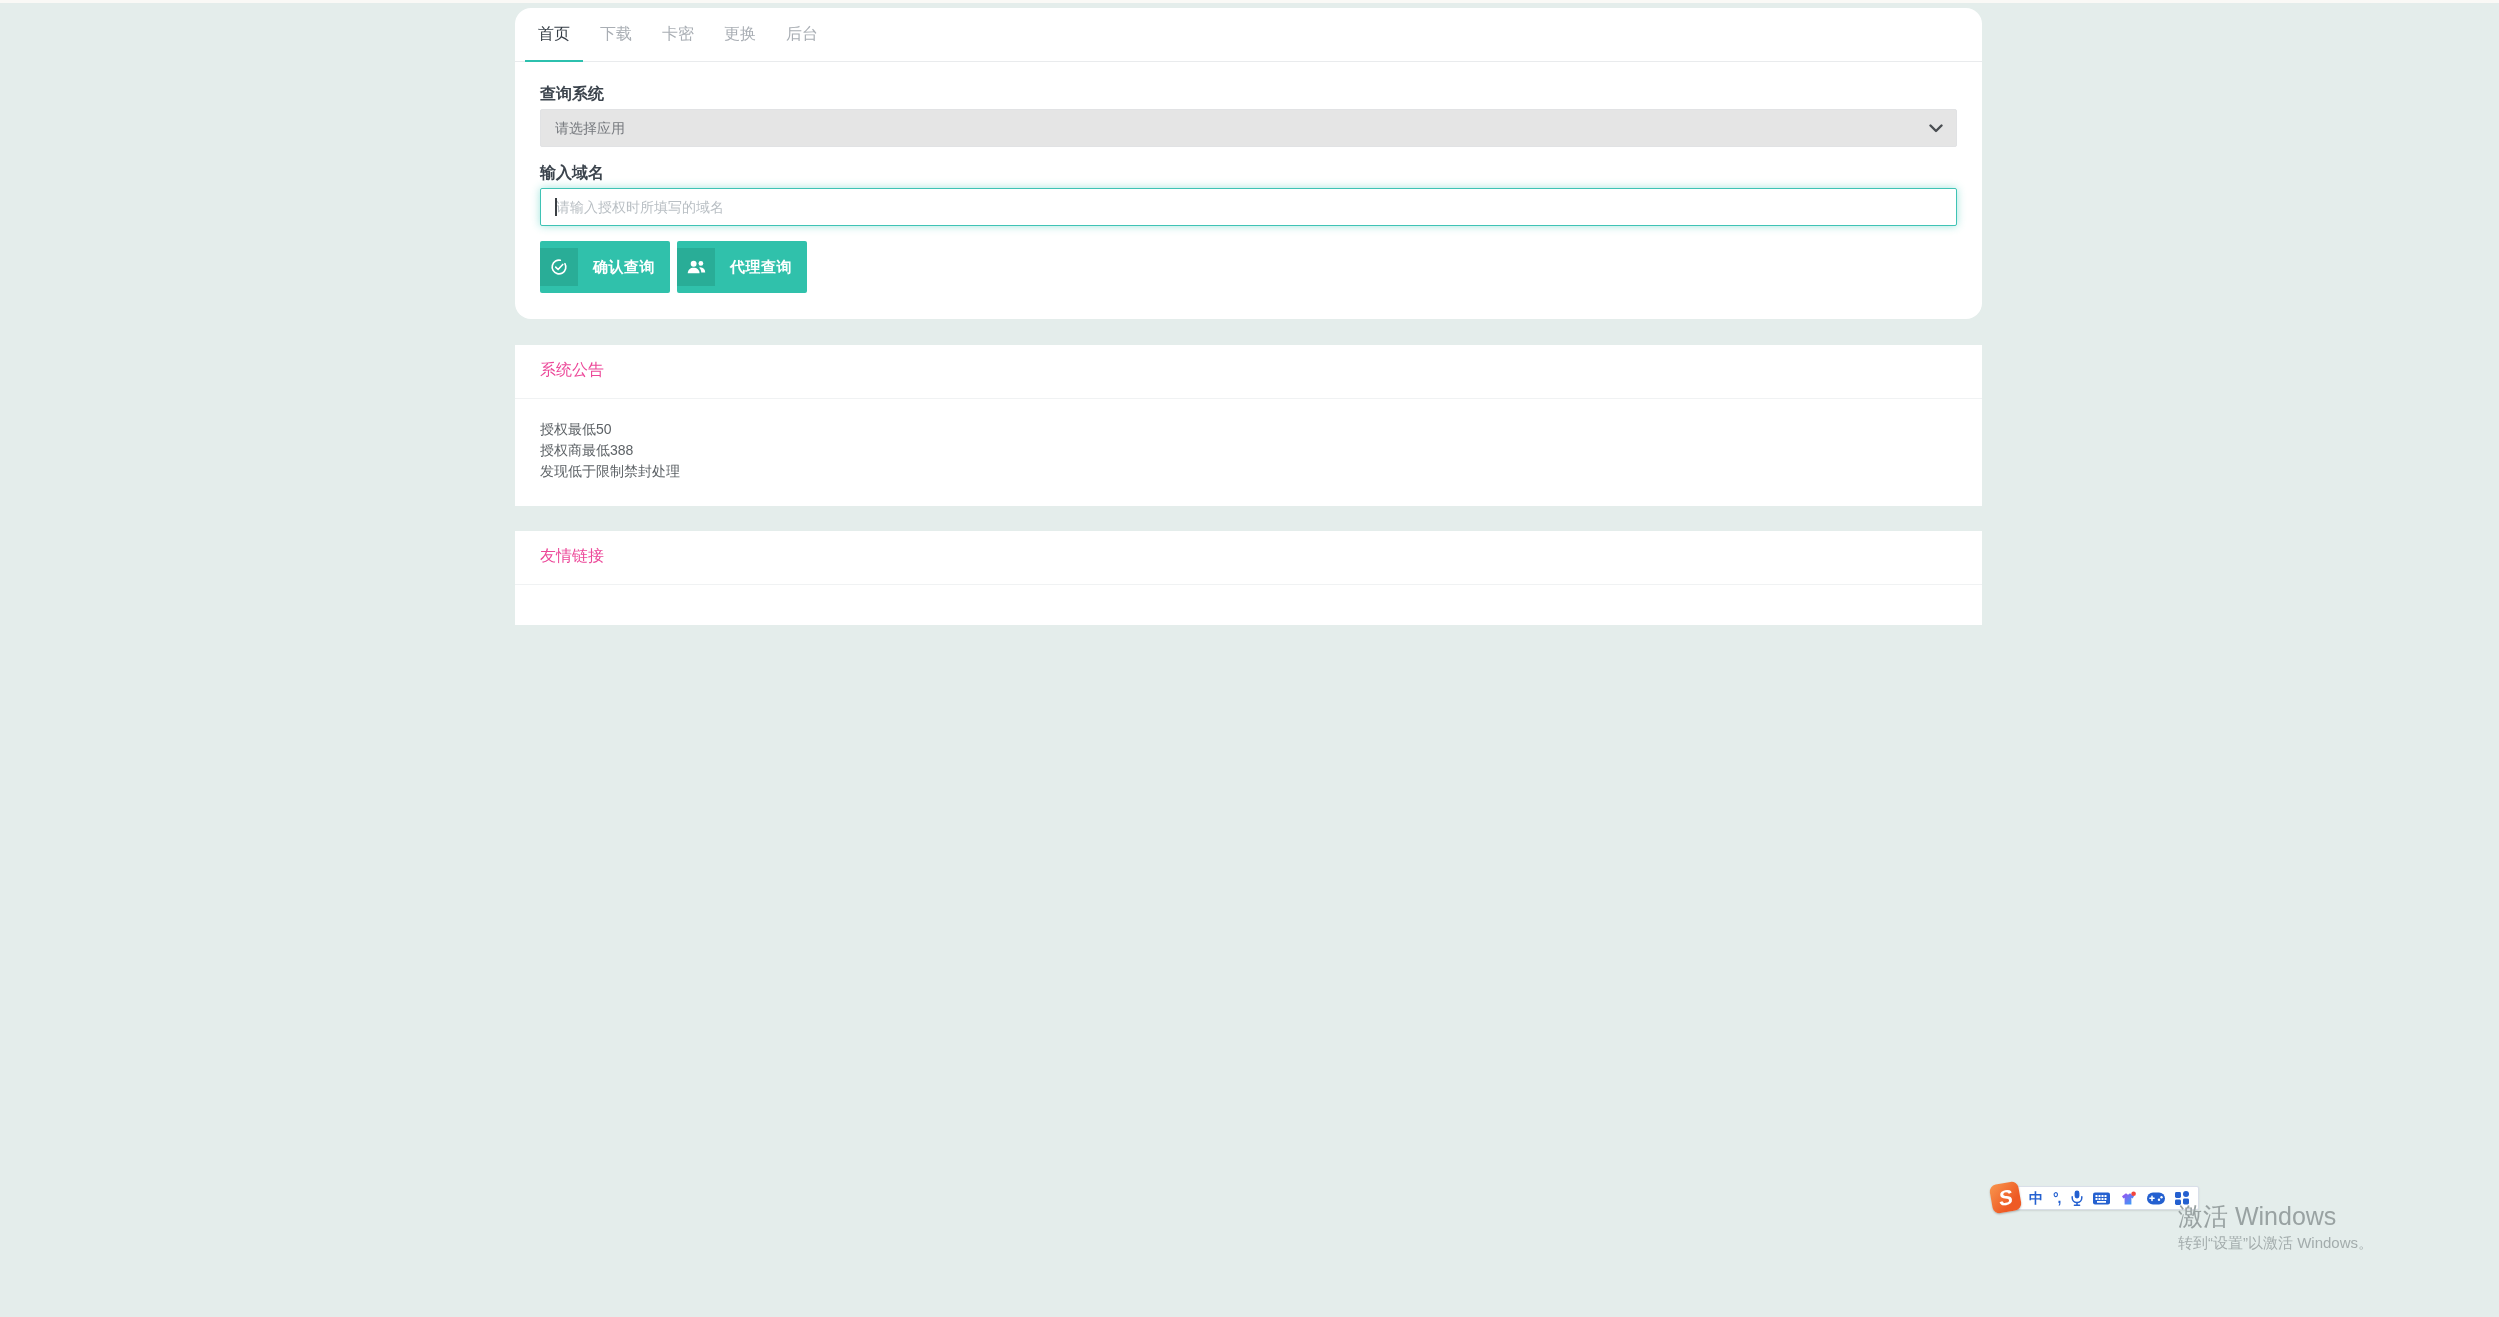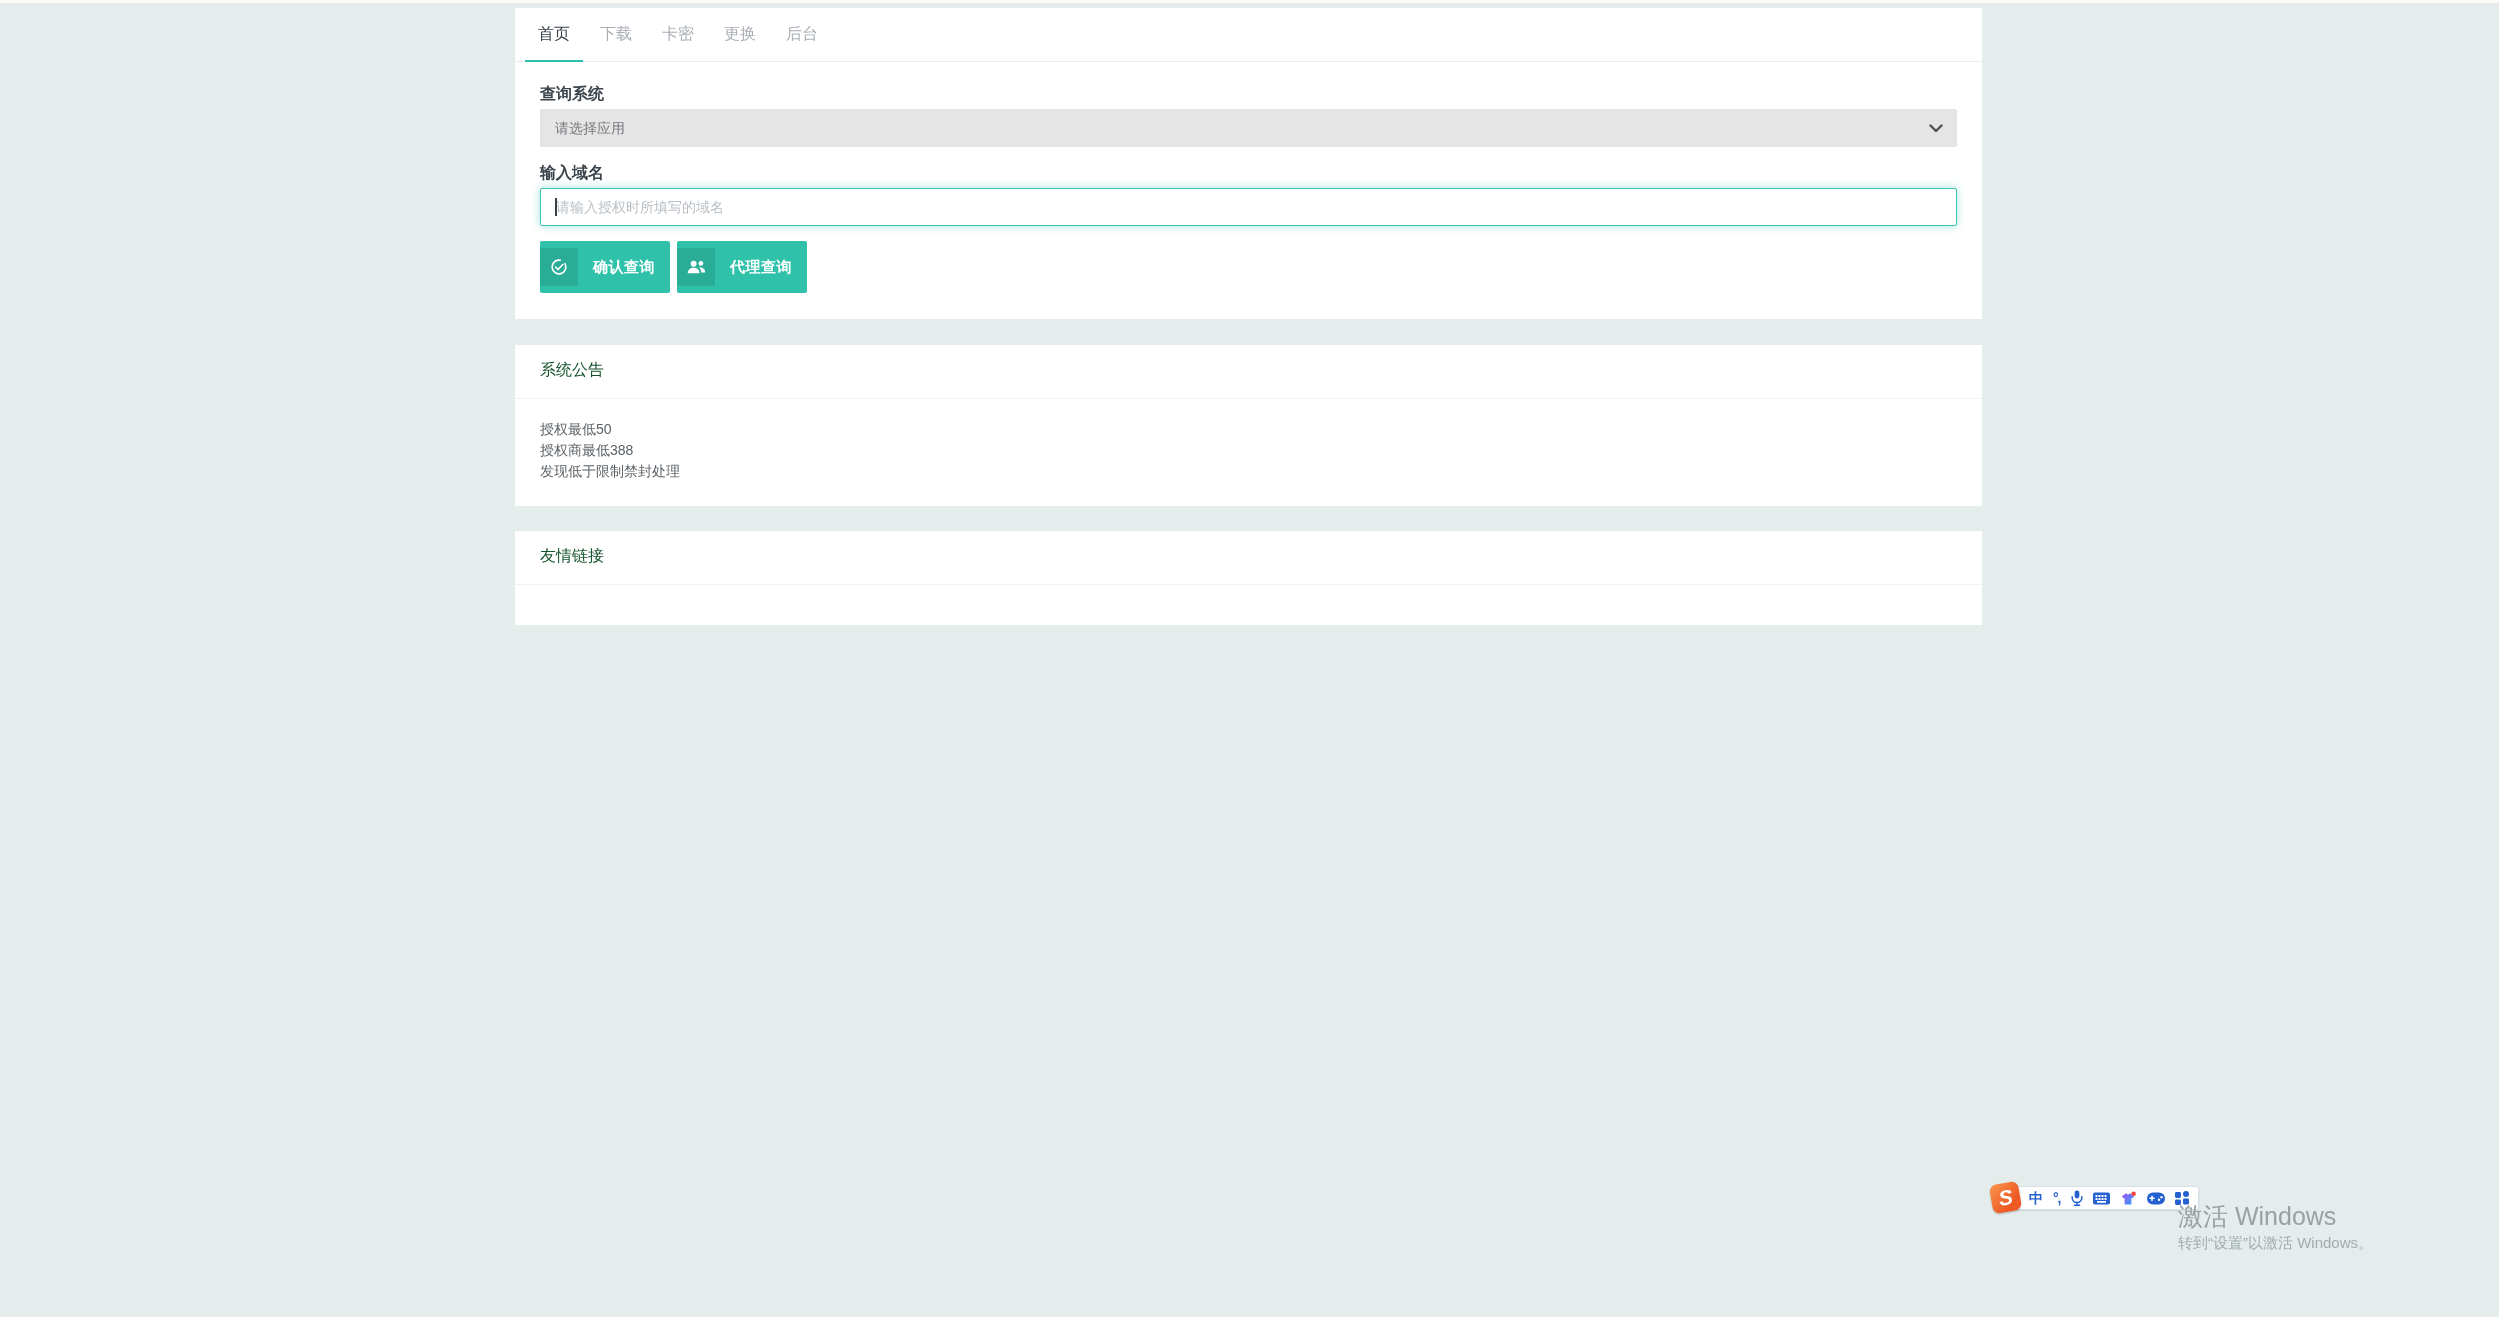--- a/index.html
+++ b/index.html
@@ -9,21 +9,21 @@
     background:#e4edeb;
     overflow:hidden;
     position:relative;
   }
   .page { position:absolute; inset:0; background:#e4edeb; }
   .top-strip { position:absolute; left:0; top:0; width:100%; height:3px; background:#faf9f6; }
 
   .container { position:absolute; left:515px; top:0; width:1467px; }
 
   .card { background:#ffffff; }
-  .card-main { margin-top:8px; }
+  .card-main { margin-top:8px;border-radius:16px; }
 
   
   .tabbar {
     height:54px;
     display:flex;
     align-items:stretch;
     padding-left:10px;
     border-bottom:1px solid #e9ebed;
     position:relative;
   }
@@ -128,21 +128,21 @@
     line-height:38px;
   }
 
   
   .card-2 { margin-top:26px; }
   .card-3 { margin-top:25px; }
   .card-header {
     padding:17px 25px 20px 25px;
     font-size:16px;
     line-height:16px;
-    color:#14532d;
+    color:#ec4899;
     border-bottom:1px solid #f0f2f3;
   }
   .card-body { padding:20px 25px 24px 25px; }
   .ann-line {
     font-size:14px;
     line-height:21px;
     color:#5d6266;
   }
   .links-body { height:40px; padding:0; }
 

